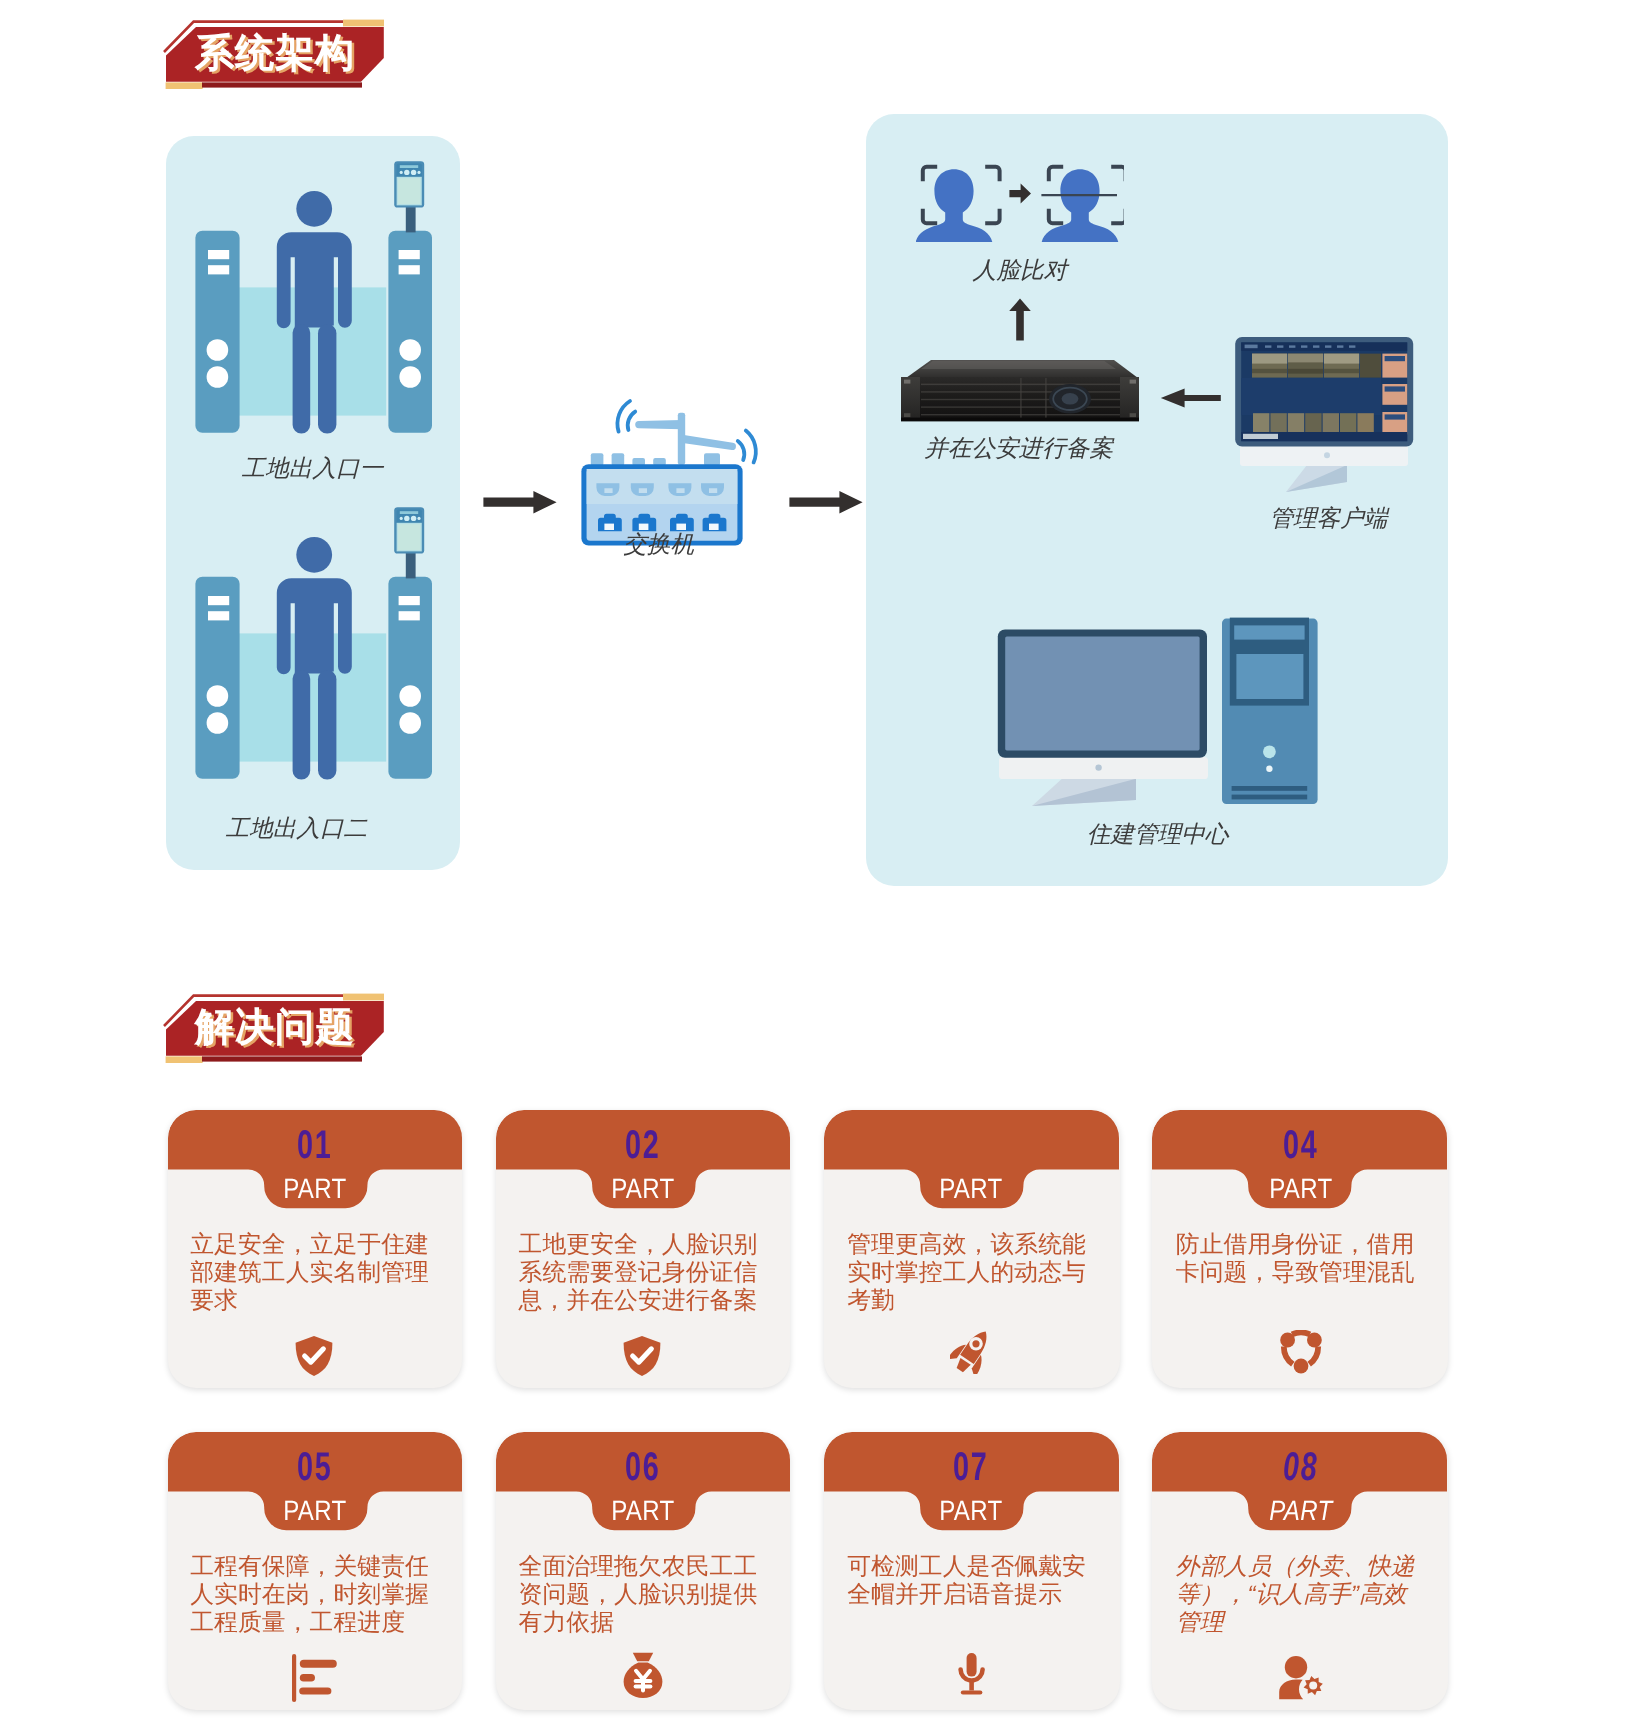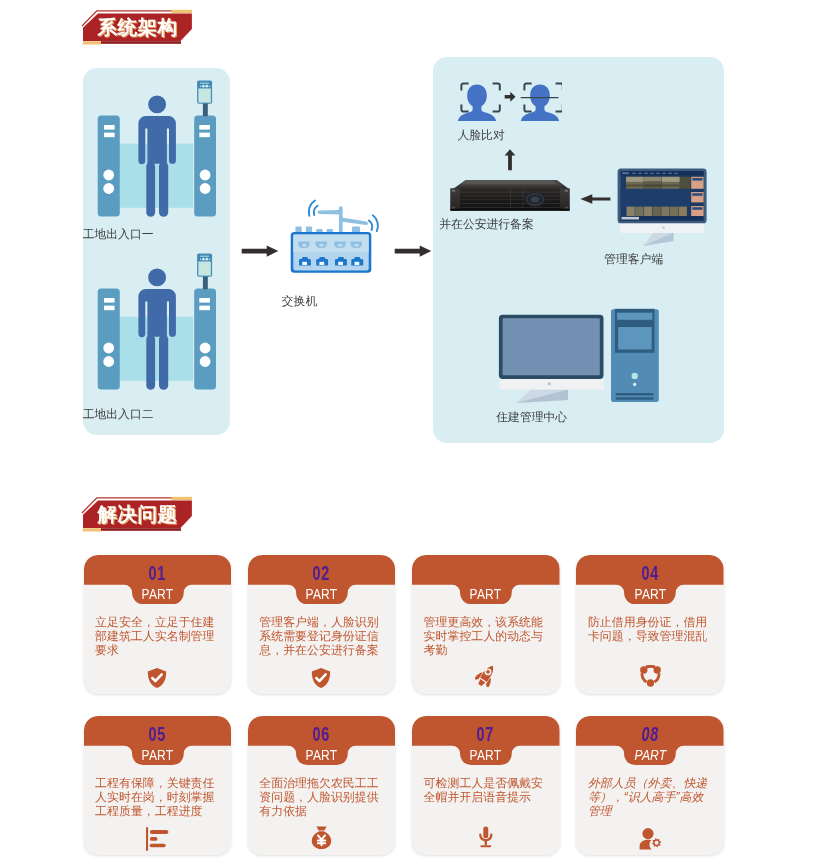--- a/index.html
+++ b/index.html
@@ -10,22 +10,22 @@
   
   .banner{position:absolute;}
   .banner .bshape{position:absolute;left:0;top:0;}
   .banner .txt{position:absolute;color:#fff;font-size:19.5px;font-weight:700;
                letter-spacing:.5px;white-space:nowrap;z-index:6;line-height:22px;
                text-shadow:1.2px 1.2px 0 rgba(238,186,112,.85);}
 
   
   .panel{position:absolute;background:#d8eef3;border-radius:14px;}
 
-  .capt{position:absolute;color:#3c3c3c;font-size:11.8px;white-space:nowrap;text-align:left;
-        line-height:14px;letter-spacing:0;}
+  .capt{position:absolute;color:#3c3c3c;font-size:11.8px;white-space:nowrap;text-align:center;
+        line-height:14px;letter-spacing:0;font-style:italic;}
 
   
   .card{position:absolute;width:147.5px;height:139px;border-radius:14px;
         background:#f4f2f0;box-shadow:0 1px 3px rgba(0,0,0,.13);overflow:hidden;}
   .card .hdr{position:absolute;left:0;top:0;}
   .card .num{position:absolute;left:0;top:6.5px;width:147.5px;text-align:center;color:#4c1d95;
              font-size:20px;font-weight:700;line-height:22px;letter-spacing:1.2px;}
   .card .num span{display:inline-block;transform:scaleX(.72);transform-origin:center;}
   .card .part{position:absolute;left:0;top:31.3px;width:147.5px;text-align:center;color:#fff;
               font-size:14px;letter-spacing:.2px;line-height:17px;}
@@ -142,21 +142,21 @@
         <path d="M45.0 69.6v-5.4a1.3 1.3 0 0 1 1.3-1.3h1.7v-0.7a1.3 1.3 0 0 1 1.3-1.3h3.3a1.3 1.3 0 0 1 1.3 1.3v0.7h1.7a1.3 1.3 0 0 1 1.3 1.3v5.4z"></path>
         <path d="M61.3 69.6v-5.4a1.3 1.3 0 0 1 1.3-1.3h1.7v-0.7a1.3 1.3 0 0 1 1.3-1.3h3.3a1.3 1.3 0 0 1 1.3 1.3v0.7h1.7a1.3 1.3 0 0 1 1.3 1.3v5.4z"></path>
       </g>
       <g fill="#f2f8fc">
         <rect x="12.2" y="65.8" width="4.8" height="3.2"></rect>
         <rect x="29.4" y="65.8" width="4.8" height="3.2"></rect>
         <rect x="48.2" y="65.8" width="4.8" height="3.2"></rect>
         <rect x="64.5" y="65.8" width="4.8" height="3.2"></rect>
       </g>
     </svg>
-    <div class="capt" style="left:281.8px;top:294px;width:95px;">交换机</div>
+    <div class="capt" style="left:281.8px;top:265px;width:95px;">交换机</div>
 
     <div class="panel" style="left:433px;top:57px;width:291px;height:386px;"></div>
 
     <svg style="position:absolute;left:458px;top:79px;" width="104" height="42" viewBox="0 0 104 42">
       <defs>
         <g id="facehead">
           <path d="M20.0 5.6 C25.9 5.6 29.8 9.9 29.8 16.4 C29.8 21.8 27.6 25.3 24.4 27.2
                    L24.4 30.8 C24.4 32.3 26.3 33.0 28.4 33.6 C34.0 35.0 38.2 37.5 39.2 42.2
                    L0.8 42.2 C1.8 37.5 6.0 35.0 11.6 33.6 C13.7 33.0 15.6 32.3 15.6 30.8
                    L15.6 27.2 C12.4 25.3 10.2 21.8 10.2 16.4 C10.2 9.9 14.1 5.6 20.0 5.6 Z" fill="#4472c4"></path>
@@ -331,21 +331,21 @@
             <path d="M10 0.6 10 .6 0.8 4.0 C0.8 13.0 3.9 18.0 10 20.6 C16.1 18.0 19.2 13.0 19.2 4.0 Z" fill="#c0562f"></path>
             <path d="M5.3 10.6 L8.4 13.7 L14.7 7.0" fill="none" stroke="#fff" stroke-width="2.5" stroke-linecap="round" stroke-linejoin="round"></path>
           </svg></div>
       </div>
       <div class="card" style="left: 247.7px; top: 555px;">
         <svg class="hdr" width="147.5" height="50" viewBox="0 0 147.5 50">
           <path d="M0 14 A14 14 0 0 1 14 0 L133.5 0 A14 14 0 0 1 147.5 14 L147.5 29.7 L107.7 29.7 A8 8 0 0 0 99.7 37.7 L99.7 38.1 A11 11 0 0 1 88.7 49.1 L59.1 49.1 A11 11 0 0 1 48.1 38.1 L48.1 37.7 A8 8 0 0 0 40.1 29.7 L0 29.7 Z" fill="#c0562f"></path>
         </svg>
         <div class="num"><span>02</span></div>
         <div class="part"><span>PART</span></div>
-        <div class="body">管理客户端，人脸识别系统需要登记身份证信息，并在公安进行备案</div>
+        <div class="body">工地更安全，人脸识别系统需要登记身份证信息，并在公安进行备案</div>
         <div class="ic" style="top:111.5px"><svg width="20" height="21.8" viewBox="0 0 20 21">
             <path d="M10 0.6 10 .6 0.8 4.0 C0.8 13.0 3.9 18.0 10 20.6 C16.1 18.0 19.2 13.0 19.2 4.0 Z" fill="#c0562f"></path>
             <path d="M5.3 10.6 L8.4 13.7 L14.7 7.0" fill="none" stroke="#fff" stroke-width="2.5" stroke-linecap="round" stroke-linejoin="round"></path>
           </svg></div>
       </div>
       <div class="card" style="left: 412px; top: 555px;">
         <svg class="hdr" width="147.5" height="50" viewBox="0 0 147.5 50">
           <path d="M0 14 A14 14 0 0 1 14 0 L133.5 0 A14 14 0 0 1 147.5 14 L147.5 29.7 L107.7 29.7 A8 8 0 0 0 99.7 37.7 L99.7 38.1 A11 11 0 0 1 88.7 49.1 L59.1 49.1 A11 11 0 0 1 48.1 38.1 L48.1 37.7 A8 8 0 0 0 40.1 29.7 L0 29.7 Z" fill="#c0562f"></path>
         </svg>
         <div class="part"><span>PART</span></div>

